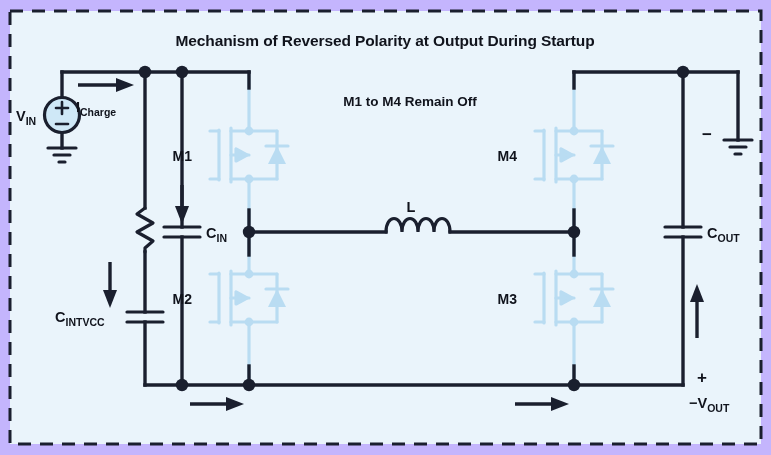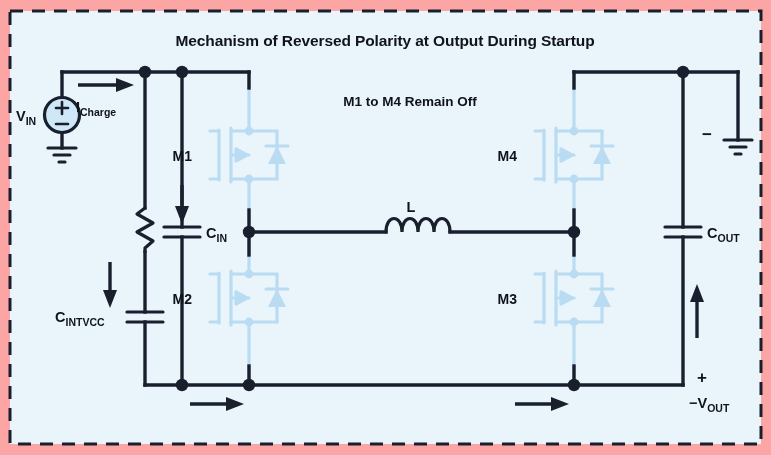--- a/index.html
+++ b/index.html
@@ -4,21 +4,21 @@
 <style>
   html, body {
     margin: 0;
     padding: 0;
     background: #ffffff;
   }
   #root {
     position: relative;
     width: 771px;
     height: 455px;
-    background: #fca5a5;
+    background: #c4b5fd;
     font-family: "Liberation Sans", sans-serif;
     overflow: hidden;
   }
   #schematic {
     position: absolute;
     left: 0;
     top: 0;
   }
   text {
     font-family: "Liberation Sans", sans-serif;

